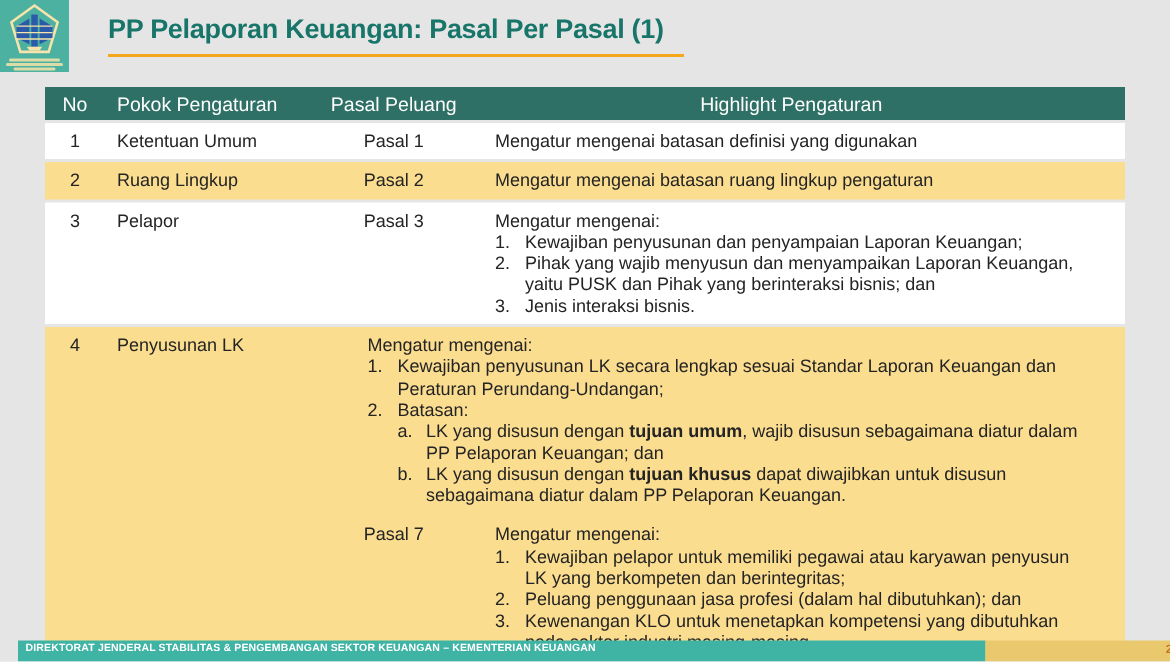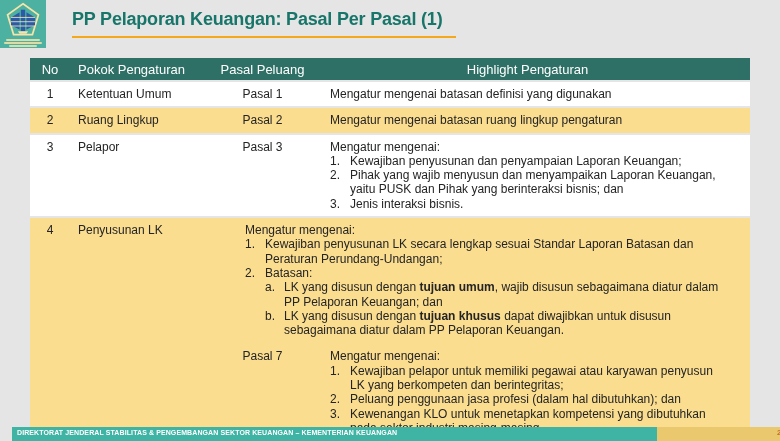--- a/index.html
+++ b/index.html
@@ -133,21 +133,21 @@
         </div>
         <div class="row yellow">
           <div class="cell-no">4</div>
           <div class="cell-pokok">Penyusunan LK</div>
           <div class="sections">
             <div class="section">
               <div class="cell-highlight">
                 <div class="intro">Mengatur mengenai:</div>
                 <div class="li">
                   <span class="marker">1.</span>
-                  <div class="li-text">Kewajiban penyusunan LK secara lengkap sesuai Standar Laporan Batasan dan Peraturan Perundang-Undangan;</div>
+                  <div class="li-text">Kewajiban penyusunan LK secara lengkap sesuai Standar Laporan Keuangan dan Peraturan Perundang-Undangan;</div>
                 </div>
                 <div class="li">
                   <span class="marker">2.</span>
                   <div class="li-text">Batasan:<div class="li sub">
                       <span class="marker">a.</span>
                       <div class="li-text">LK yang disusun dengan <b>tujuan umum</b>, wajib disusun sebagaimana diatur dalam PP Pelaporan Keuangan; dan</div>
                     </div><div class="li sub">
                       <span class="marker">b.</span>
                       <div class="li-text">LK yang disusun dengan <b>tujuan khusus</b> dapat diwajibkan untuk disusun sebagaimana diatur dalam PP Pelaporan Keuangan.</div>
                     </div></div>

